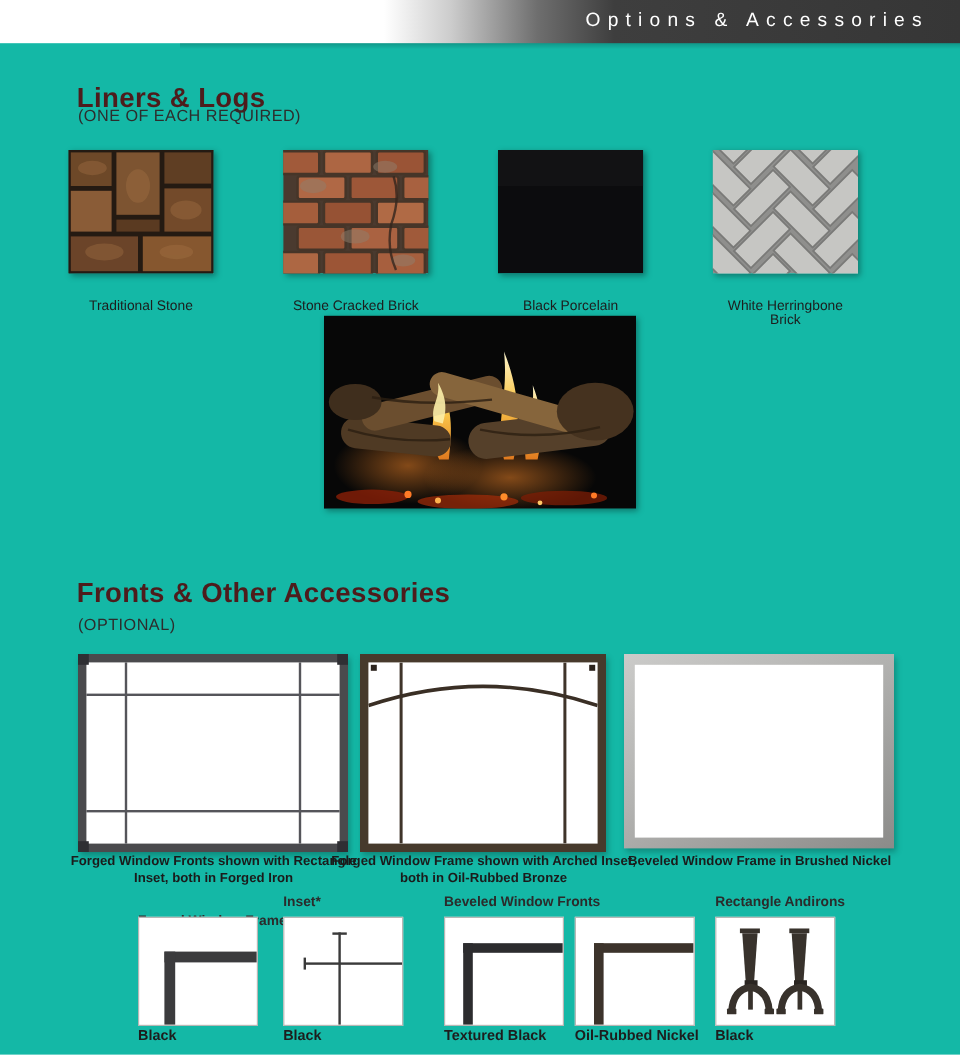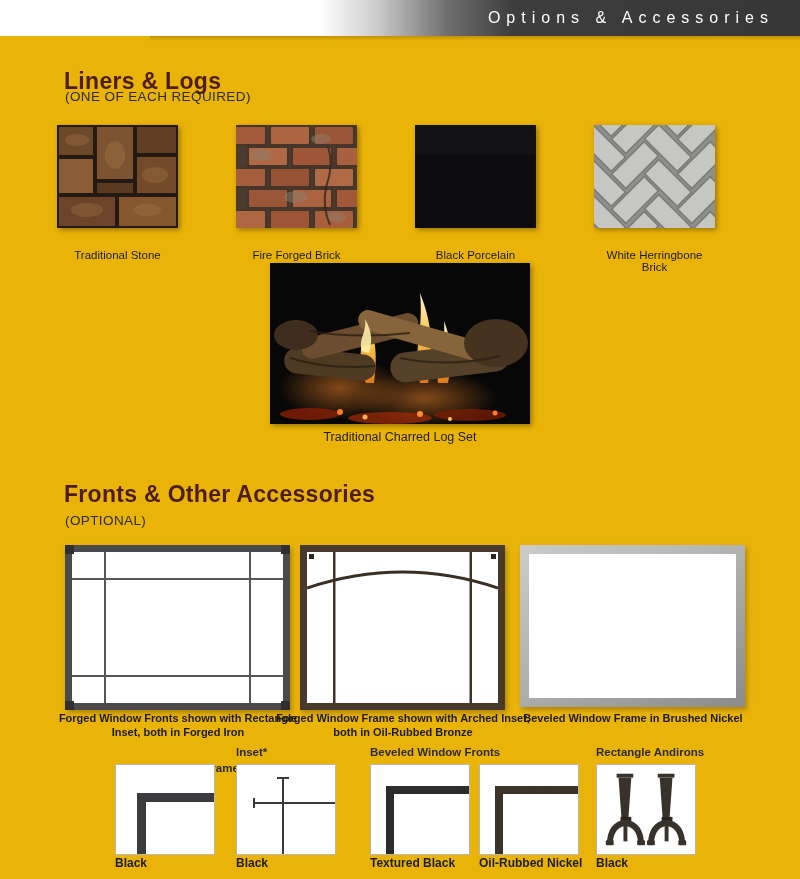--- a/index.html
+++ b/index.html
@@ -1,16 +1,16 @@
 <!DOCTYPE html>
 <html><head>
 <meta charset="utf-8">
 <style>
   html,body{margin:0;padding:0;background:#fff;}
-  #page{position:relative;width:800px;height:879px;background:#eab308;
+  #page{position:relative;width:800px;height:879px;background:#14b8a6;
         font-family:"Liberation Sans",sans-serif;overflow:hidden;}
 
   
   .hdr{position:absolute;top:0;left:0;width:800px;height:36px;
        background:linear-gradient(90deg,#ffffff 0%,#ffffff 40%,#cccccc 47%,#6e6e6e 56%,#3e3e3e 64%,#363636 100%);}
   .hdr-title{position:absolute;top:0;right:26px;height:36px;line-height:36px;
        color:#ffffff;font-size:16px;font-weight:500;letter-spacing:6px;white-space:nowrap;}
   .hdr-shadow{position:absolute;top:36px;left:150px;right:0;height:5px;
        background:linear-gradient(to bottom,rgba(0,0,0,.18),rgba(0,0,0,0));}
 
@@ -155,21 +155,21 @@
         <rect x="51" y="83" width="46" height="20" transform="rotate(45 74 93)"></rect>
         <rect x="84" y="-5" width="46" height="20" transform="rotate(-45 107 5)"></rect>
         <rect x="84" y="30" width="46" height="20" transform="rotate(-45 107 40)"></rect>
         <rect x="84" y="65" width="46" height="20" transform="rotate(-45 107 75)"></rect>
         <rect x="84" y="100" width="46" height="20" transform="rotate(-45 107 110)"></rect>
       </g>
     </svg>
   </div>
 
   <div class="tile-label" style="left:57px;">Traditional Stone</div>
-  <div class="tile-label" style="left:236px;">Fire Forged Brick</div>
+  <div class="tile-label" style="left:236px;">Stone Cracked Brick</div>
   <div class="tile-label" style="left:415px;">Black Porcelain</div>
   <div class="tile-label" style="left:594px;">White Herringbone Brick</div>
 
   <div class="ph" style="left:270px;top:263px;width:260px;height:161px;">
     <svg viewBox="0 0 260 161" preserveAspectRatio="none">
       <defs>
         <linearGradient id="fl" x1="0" y1="0" x2="0" y2="1">
           <stop offset="0" stop-color="#fdf6cf"></stop>
           <stop offset="0.45" stop-color="#f9c64a"></stop>
           <stop offset="1" stop-color="#e07a1f"></stop>
@@ -204,21 +204,20 @@
         <ellipse cx="120" cy="155" rx="42" ry="6" fill="#a52c08" opacity="0.7"></ellipse>
         <ellipse cx="200" cy="152" rx="36" ry="6" fill="#7d1d06" opacity="0.75"></ellipse>
         <circle cx="70" cy="149" r="3" fill="#ff7a26"></circle>
         <circle cx="95" cy="154" r="2.5" fill="#ffb14d"></circle>
         <circle cx="150" cy="151" r="3" fill="#ff8c2a"></circle>
         <circle cx="180" cy="156" r="2" fill="#ffc866"></circle>
         <circle cx="225" cy="150" r="2.5" fill="#ff7a26"></circle>
       </g>
     </svg>
   </div>
-  <div class="log-label">Traditional Charred Log Set</div>
 
   <div class="sec-h" style="top:481px;">Fronts &amp; Other Accessories</div>
   <div class="sec-note" style="top:513px;">(OPTIONAL)</div>
 
   <div class="frame frame1">
     <div class="vbar l"></div>
     <div class="vbar r"></div>
     <div class="hbar t"></div>
     <div class="hbar b"></div>
     <div class="cnr tl"></div>

